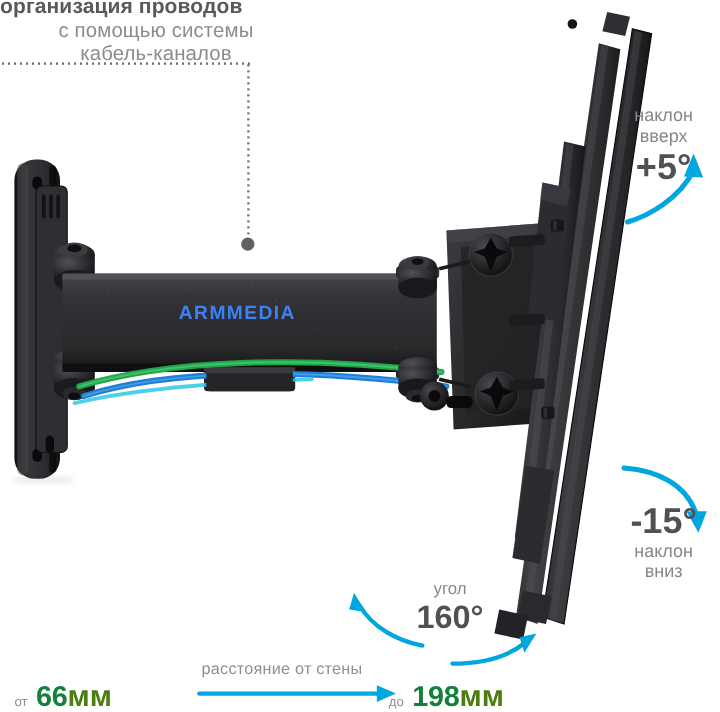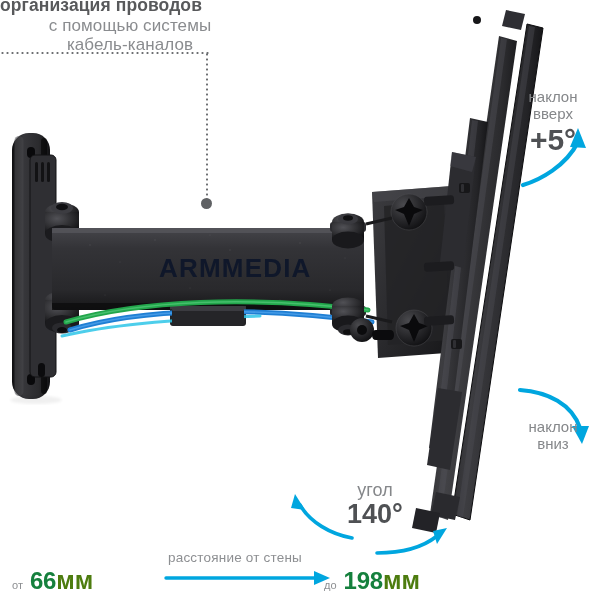--- a/index.html
+++ b/index.html
@@ -41,21 +41,21 @@
   #tilt-up .w1,#tilt-up .w2{display:block;font-size:15px;color:#85878a;line-height:17px;}
   #tilt-up .val{display:block;font-size:30px;font-weight:bold;color:#4f5154;line-height:33px;margin-top:1px;}
 
   
   #tilt-down{position:absolute;left:516px;top:418px;width:74px;text-align:center;}
   #tilt-down .val{display:block;font-size:30px;font-weight:bold;color:#4f5154;line-height:33px;}
   #tilt-down .w1,#tilt-down .w2{display:block;font-size:15px;color:#85878a;line-height:17px;}
 
   
   #swivel{position:absolute;left:325px;top:482px;width:100px;text-align:center;}
-  #swivel .w1,#swivel .w2{display:block;font-size:18px;color:#85878a;line-height:16px;}
+  #swivel .w1,#swivel .w2{display:block;font-size:14px;color:#85878a;line-height:16px;}
   #swivel .val{display:block;font-size:27px;font-weight:bold;color:#4f5154;line-height:30px;margin-top:1px;}
 
   
   #depth-label{position:absolute;left:168px;top:550px;font-size:13.5px;color:#8d8f92;letter-spacing:.2px;}
   #depth-from{position:absolute;left:12px;top:566px;}
   #depth-to{position:absolute;left:324px;top:566px;}
   .meas .pre{font-size:11px;color:#8d8f92;}
   .meas .num{font-size:24px;font-weight:bold;color:#15803d;letter-spacing:-.2px;}
   .meas .unit{font-size:25px;font-weight:bold;color:#4d7c0f;}
 
@@ -267,22 +267,22 @@
 
       <path d="M506 10 L525 14 L521 30 L502 26 Z" fill="#2e2e33"></path>
 
       <path d="M436 492 L460 497 L455 520 L431 515 Z" fill="#2a2a2e"></path>
       <path d="M416 508 L440 513 L436 533 L412 528 Z" fill="#232327"></path>
     </g>
 
     <ellipse cx="36" cy="400" rx="26" ry="4" fill="#000" opacity=".06" filter="url(#soft2)"></ellipse>
   </svg>
 
-  <div style="position:absolute;left:159px;top:253px;font-size:26px;font-weight:bold;
-              letter-spacing:1.2px;color:#0f172a;font-family:'Liberation Sans',sans-serif;">ARMMEDIA</div>
+  <div style="position:absolute;left:149px;top:253px;font-size:16px;font-weight:bold;
+              letter-spacing:1.2px;color:#3b82f6;font-family:'Liberation Sans',sans-serif;">ARMMEDIA</div>
 
   <div id="caption">
     <span class="l1">организация проводов</span>
     <span class="l2">с помощью системы</span>
     <span class="l3">кабель-каналов</span>
   </div>
 
   <div id="leader-h"></div>
   <div id="leader-v"></div>
   <div id="leader-dot"></div>
@@ -315,27 +315,28 @@
     </g>
   </svg>
 
   <div id="tilt-up">
     <span class="w1">наклон</span>
     <span class="w2">вверх</span>
     <span class="val">+5°</span>
   </div>
 
   <div id="tilt-down">
+    <span class="val">-15°</span>
     <span class="w1">наклон</span>
     <span class="w2">вниз</span>
   </div>
 
   <div id="swivel">
     <span class="w1">угол</span>
-    <span class="val">140°</span>
+    <span class="val">160°</span>
   </div>
 
   <div id="depth-label">расстояние от стены</div>
 
   <div id="depth-from" class="meas">
     <span class="pre">от</span><span style="display:inline-block;width:7px"></span><span class="num">66</span><span class="unit">мм</span>
   </div>
 
   <div id="depth-to" class="meas">
     <span class="pre">до</span><span style="display:inline-block;width:7px"></span><span class="num">198</span><span class="unit">мм</span>

